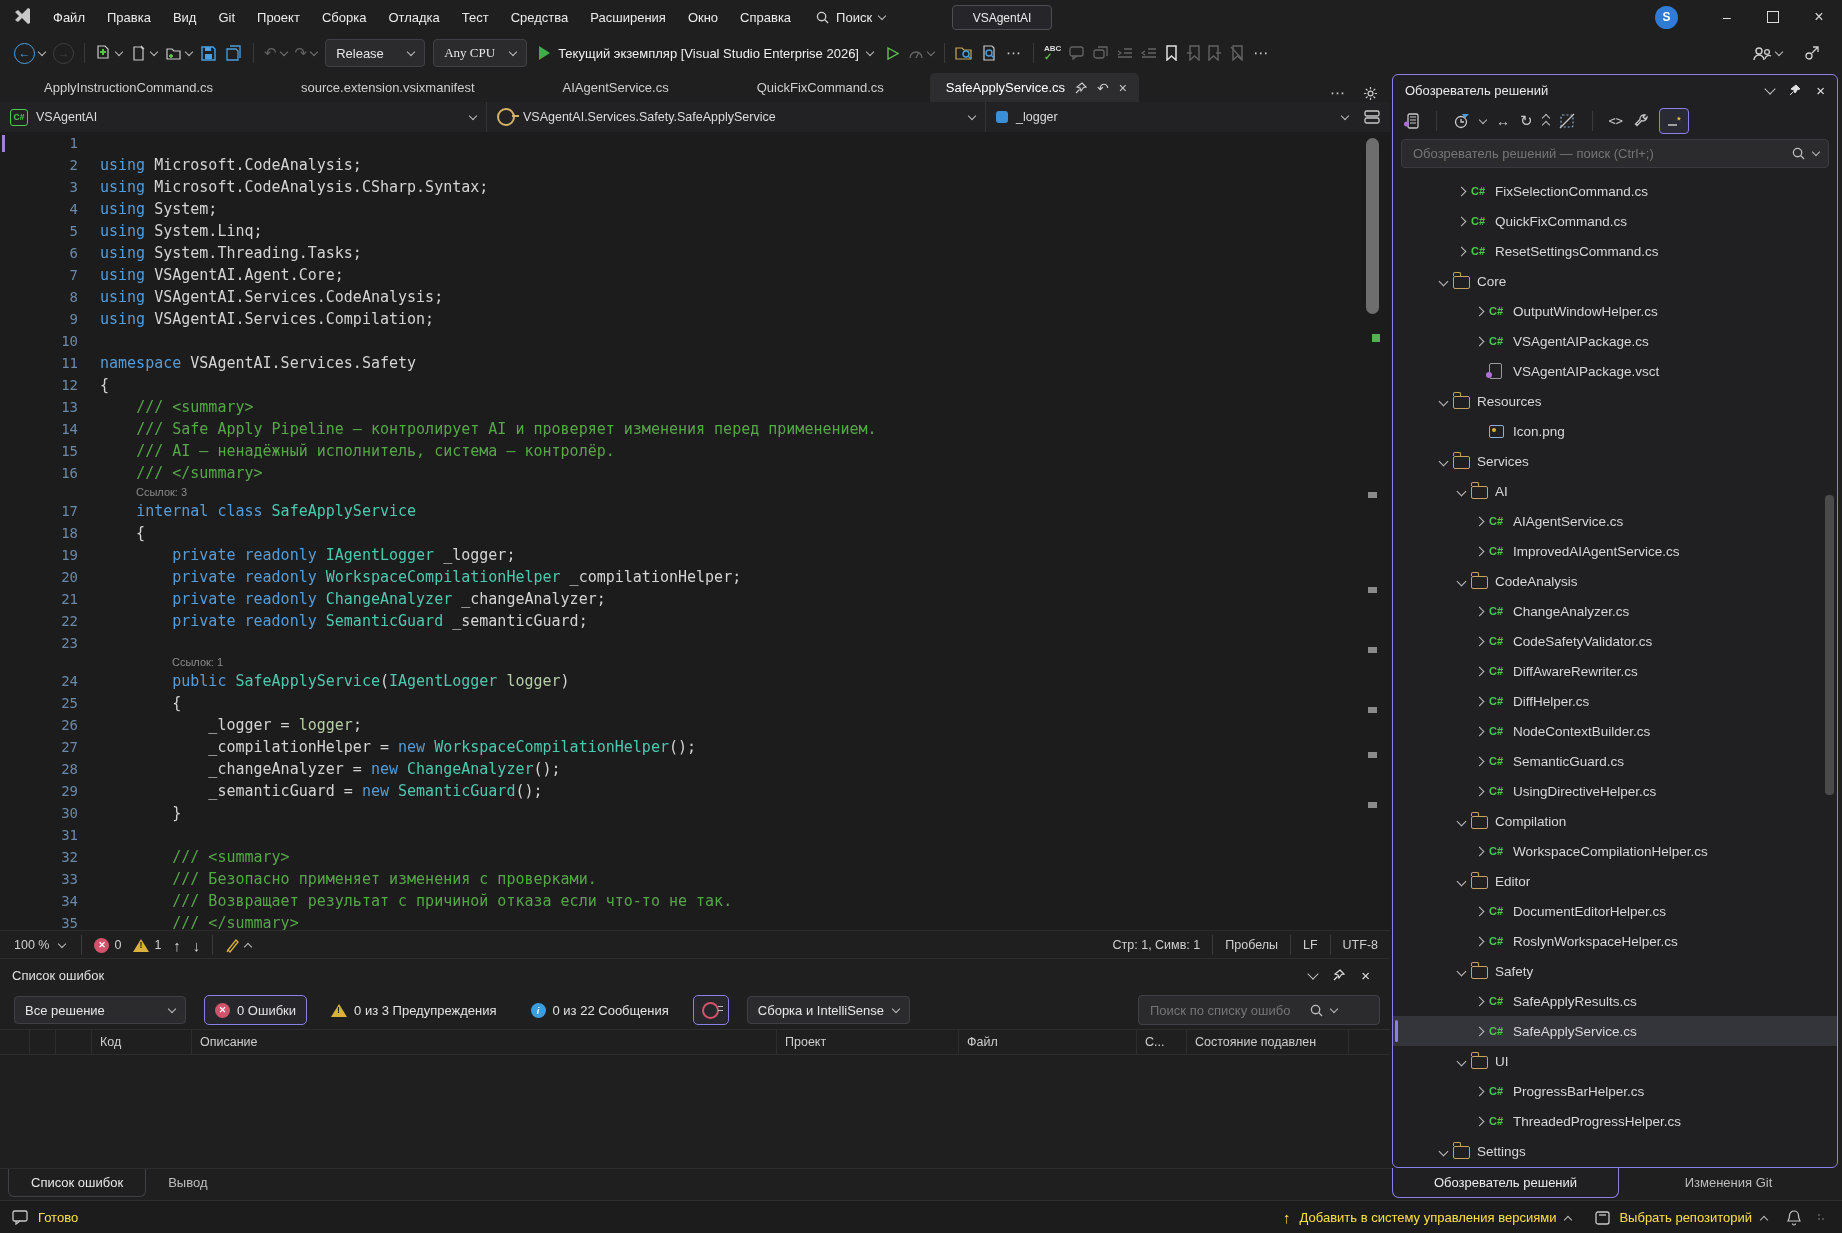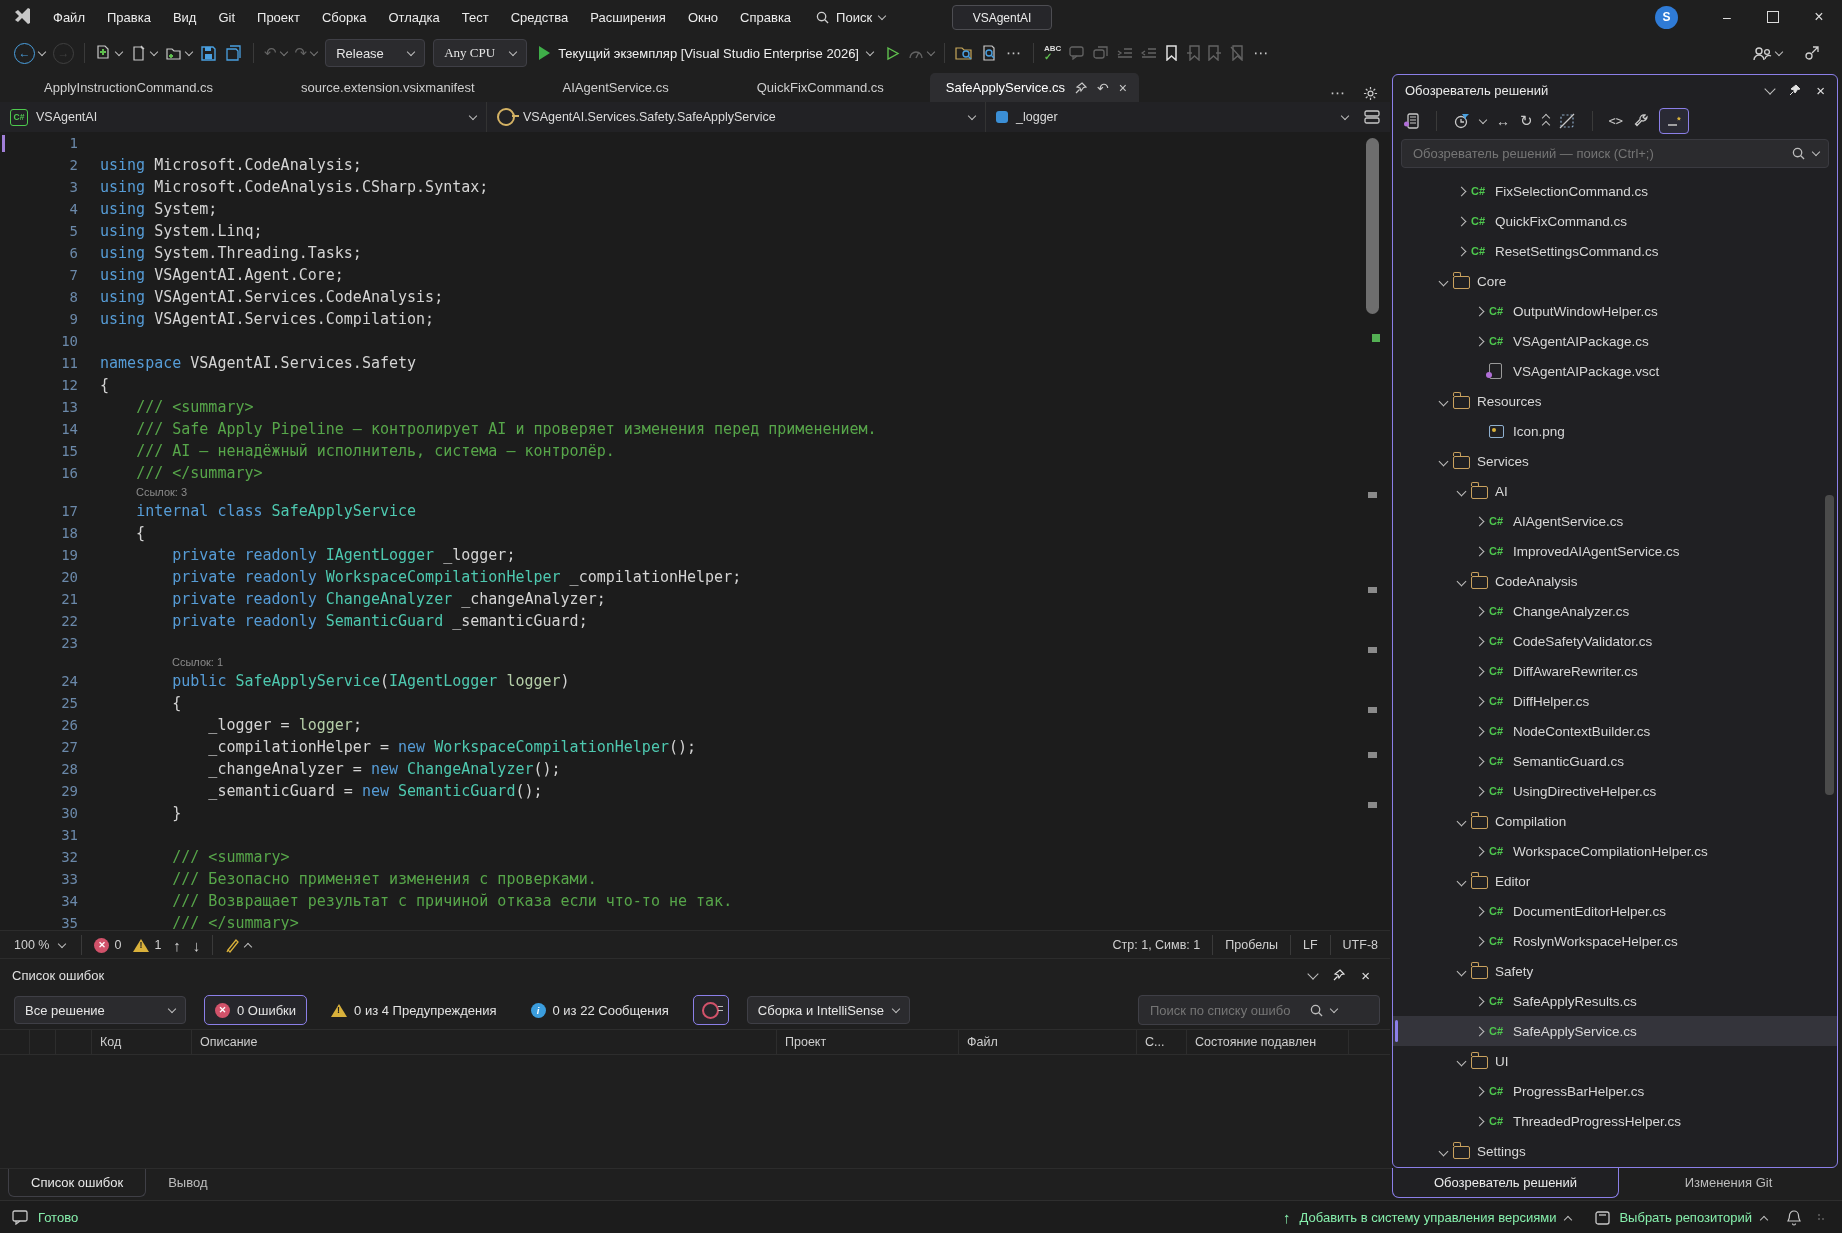--- a/index.html
+++ b/index.html
@@ -112,21 +112,21 @@
   .ic-folder::before{content:'';position:absolute;top:-4.5px;left:-1.5px;width:6px;height:3px;border:1.5px solid #c9a15e;border-bottom:none;border-radius:2px 2px 0 0;}
   .ic-vsct{width:11px;height:14px;border:1.3px solid #9a9a9a;border-radius:2px;position:relative;}
   .ic-vsct::after{content:'';position:absolute;left:-4px;bottom:0;width:6px;height:6px;border-radius:50%;background:#b06fd8;}
   .ic-img{width:13px;height:11px;border:1.3px solid #8fb0cf;border-radius:2px;position:relative;}
   .ic-img::after{content:'';position:absolute;left:2px;top:2px;width:4px;height:4px;border-radius:50%;background:#d9b13b;}
   .se-scroll{position:absolute;right:3px;top:420px;width:9px;height:300px;background:#4b4b4b;border-radius:4px;}
   .se-tabs{position:absolute;left:1392px;top:1168px;width:446px;height:32px;display:flex;}
   .setab{height:29px;display:inline-flex;align-items:center;justify-content:center;font-size:13px;color:#bdbdbd;padding:0 20px;}
   .setab.active{border:1px solid #8b7fe8;border-top:none;border-radius:0 0 7px 7px;color:#ececec;background:#202023;min-width:185px;}
   
-  .statusbar{position:absolute;left:0;top:1200px;width:1842px;height:33px;background:#1c1c1c;border-top:1px solid #2e2e2e;display:flex;align-items:center;font-size:13px;color:#86efac;}
+  .statusbar{position:absolute;left:0;top:1200px;width:1842px;height:33px;background:#1c1c1c;border-top:1px solid #2e2e2e;display:flex;align-items:center;font-size:13px;color:#fde047;}
   .sb-left{display:flex;align-items:center;gap:10px;padding-left:12px;}
   .sb-right{margin-left:auto;display:flex;align-items:center;gap:10px;padding-right:16px;}
   .sb-item{display:flex;align-items:center;gap:9px;}
   .grip{width:10px;height:10px;margin-left:6px;background:
         radial-gradient(circle 1.2px, #555 1.2px, transparent 1.3px);opacity:.9;}
   svg{flex:none;}
 </style>
 </head>
 <body>
 
@@ -590,21 +590,21 @@
         <span class="dd" style="min-width:150px;">
             <span>Все решение</span>
             <span class="chev down sm" style="margin-left:auto;"></span>
           </span>
         <span class="fbtn outlined">
             <span class="errdot">✕</span>
             <span>0 Ошибки</span>
           </span>
         <span class="fbtn">
             <span class="warntri"></span>
-            <span>0 из 4 Предупреждения</span>
+            <span>0 из 3 Предупреждения</span>
           </span>
         <span class="fbtn">
             <span class="infodot">i</span>
             <span>0 из 22 Сообщения</span>
           </span>
         <span class="togglebtn">
             <span class="togglering"></span>
           </span>
         <span class="dd">
             <span>Сборка и IntelliSense</span>

